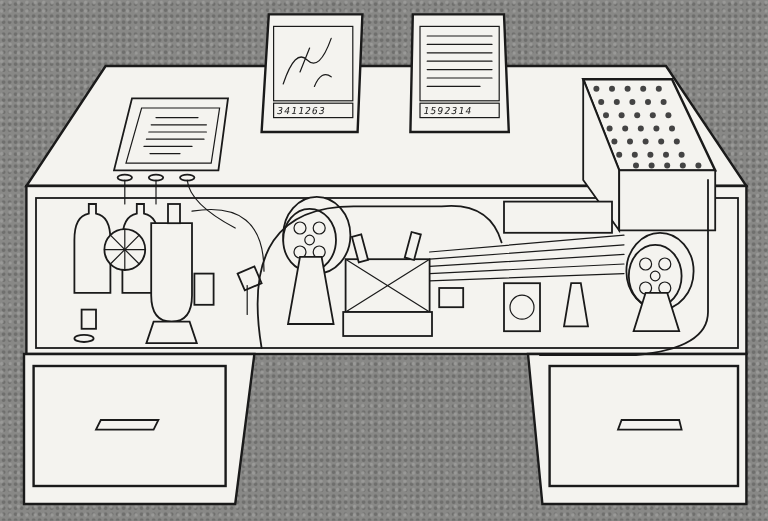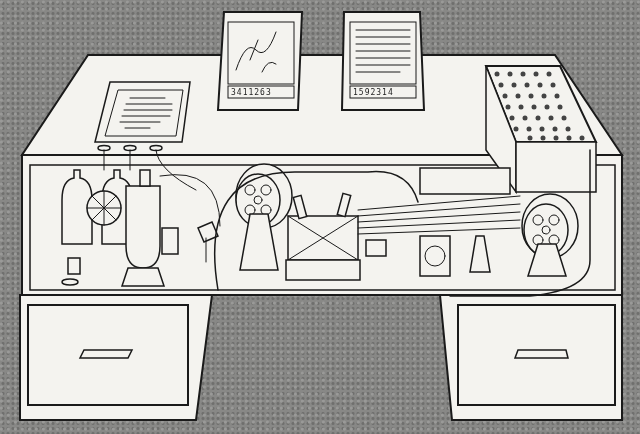--- a/index.html
+++ b/index.html
@@ -1,21 +1,21 @@
 <!DOCTYPE html>
 <html><head>
 <meta charset="utf-8">
 <style>
   html,body{margin:0;padding:0;}
   body{width:640px;height:434px;overflow:hidden;background:#8a8a88;}
   #stage{position:relative;width:640px;height:434px;
     background:
       radial-gradient(circle at 20% 30%, #9a9a98 0 1px, transparent 2px) 0 0/7px 7px,
       radial-gradient(circle at 60% 70%, #6f6f6d 0 1px, transparent 2px) 0 0/5px 5px,
-      #888886;}
+      #888886; font-style: italic;}
   svg{position:absolute;left:0;top:0;}
   .ln{stroke:#1a1a1a;fill:none;stroke-linecap:round;stroke-linejoin:round;}
   .wf{fill:#f4f3ef;stroke:#1a1a1a;}
   .counter{font-family:"DejaVu Sans Mono",monospace;font-size:8px;fill:#222;letter-spacing:1px;}
 </style>
 </head>
 <body>
 
 <div id="stage">
 <svg width="640" height="434" viewBox="0 0 640 434">

